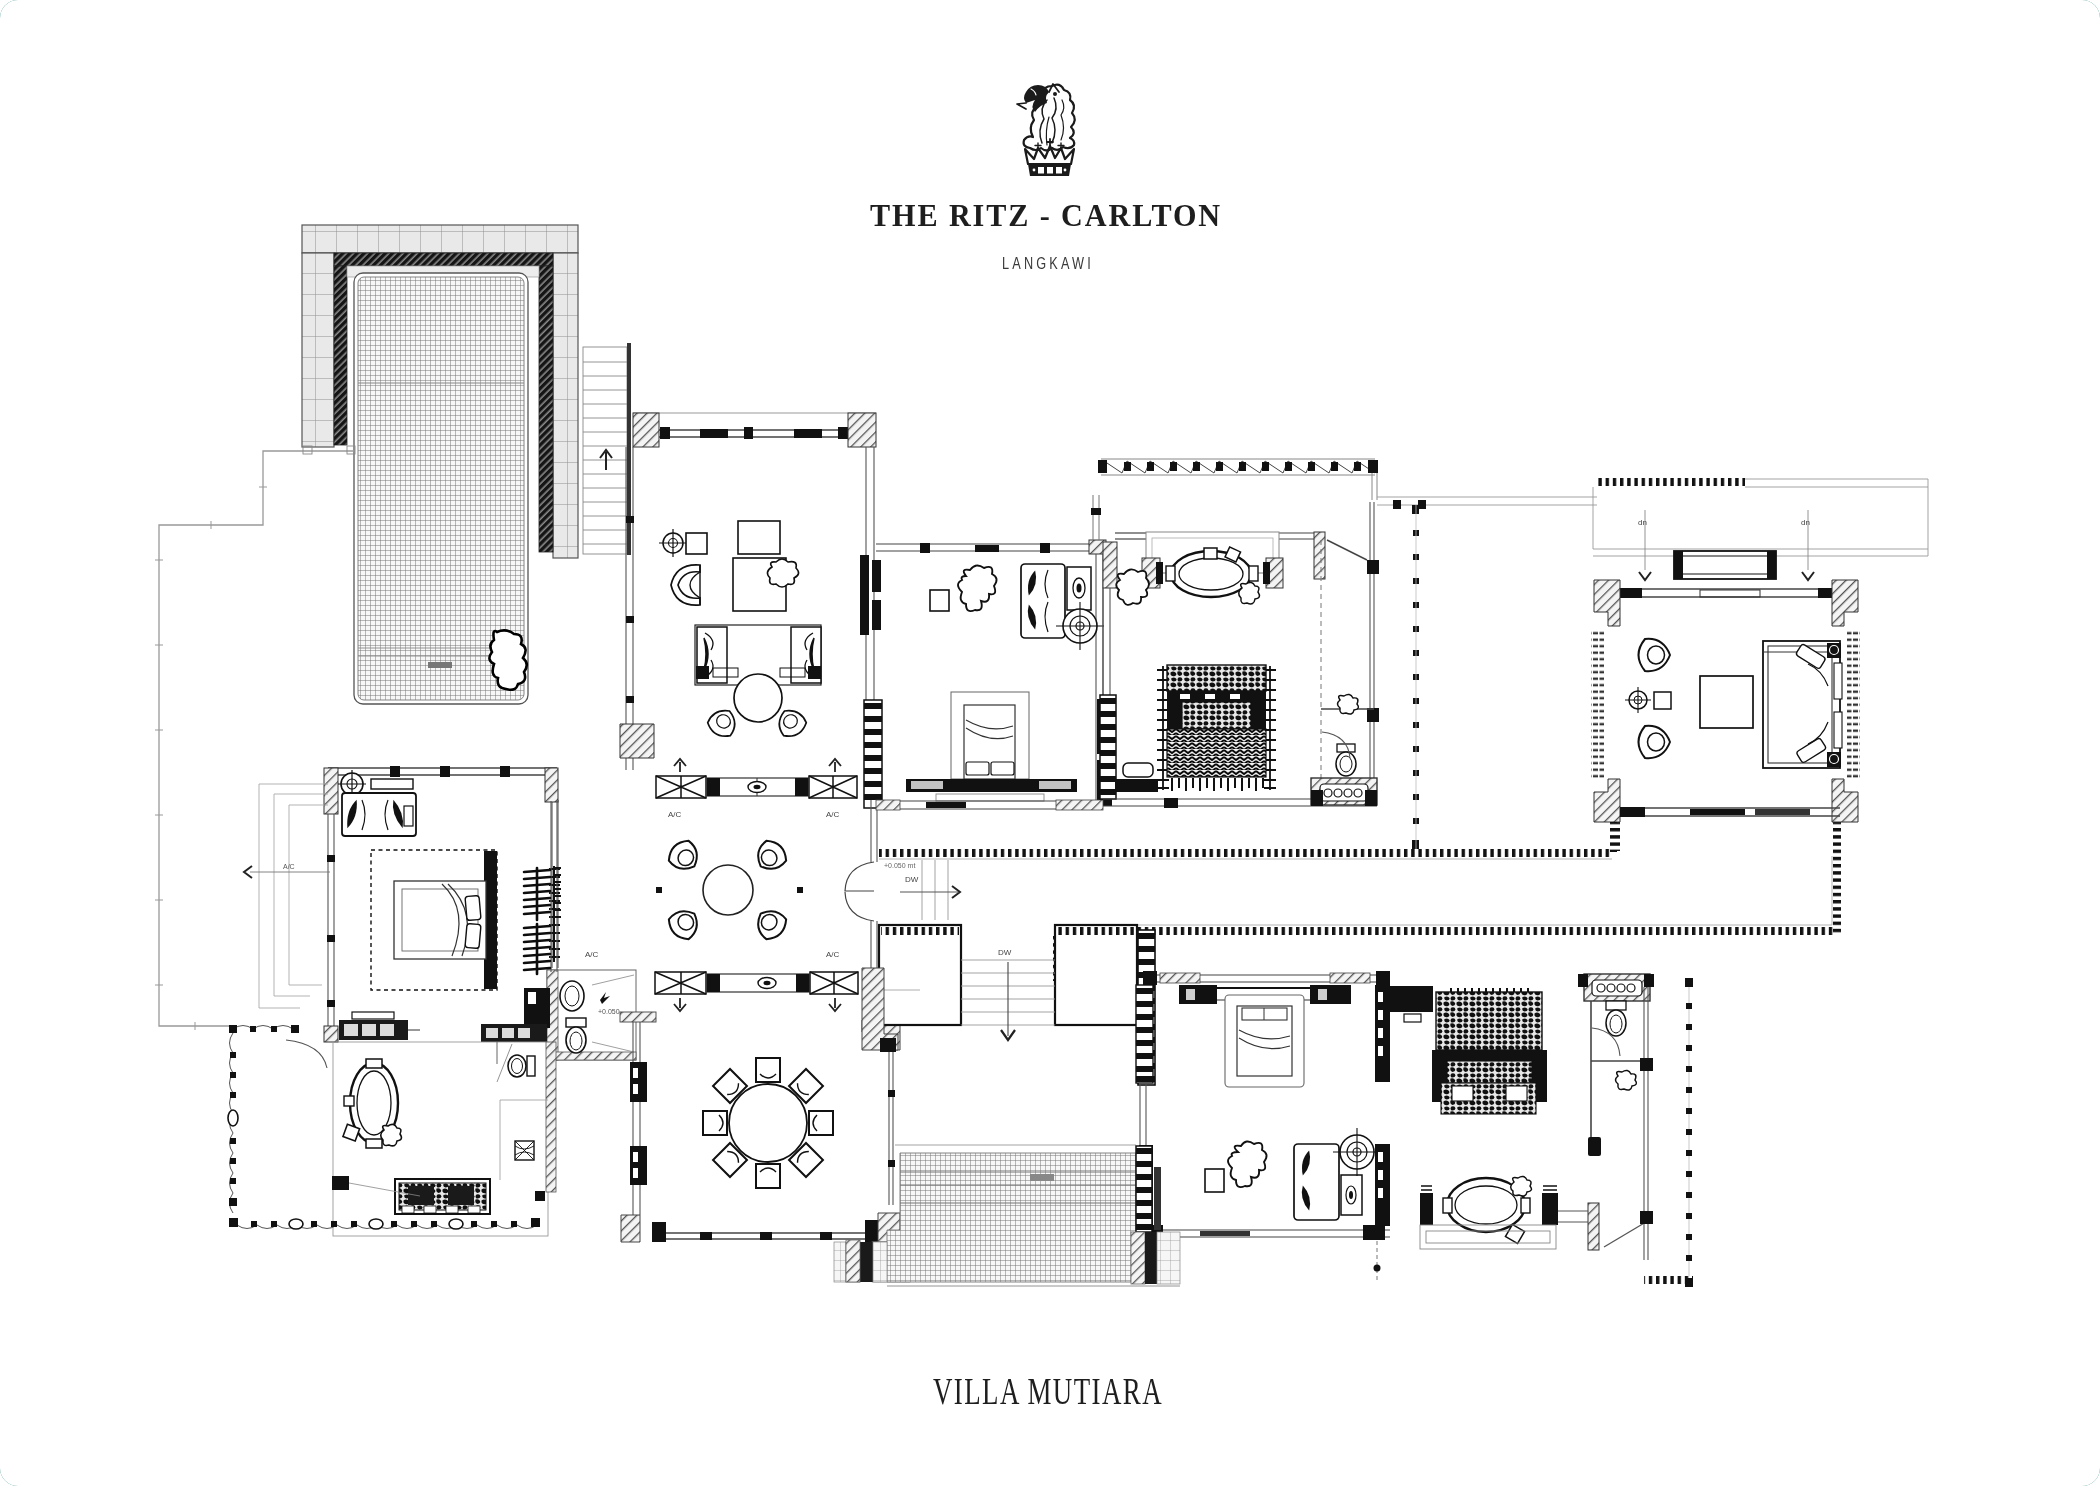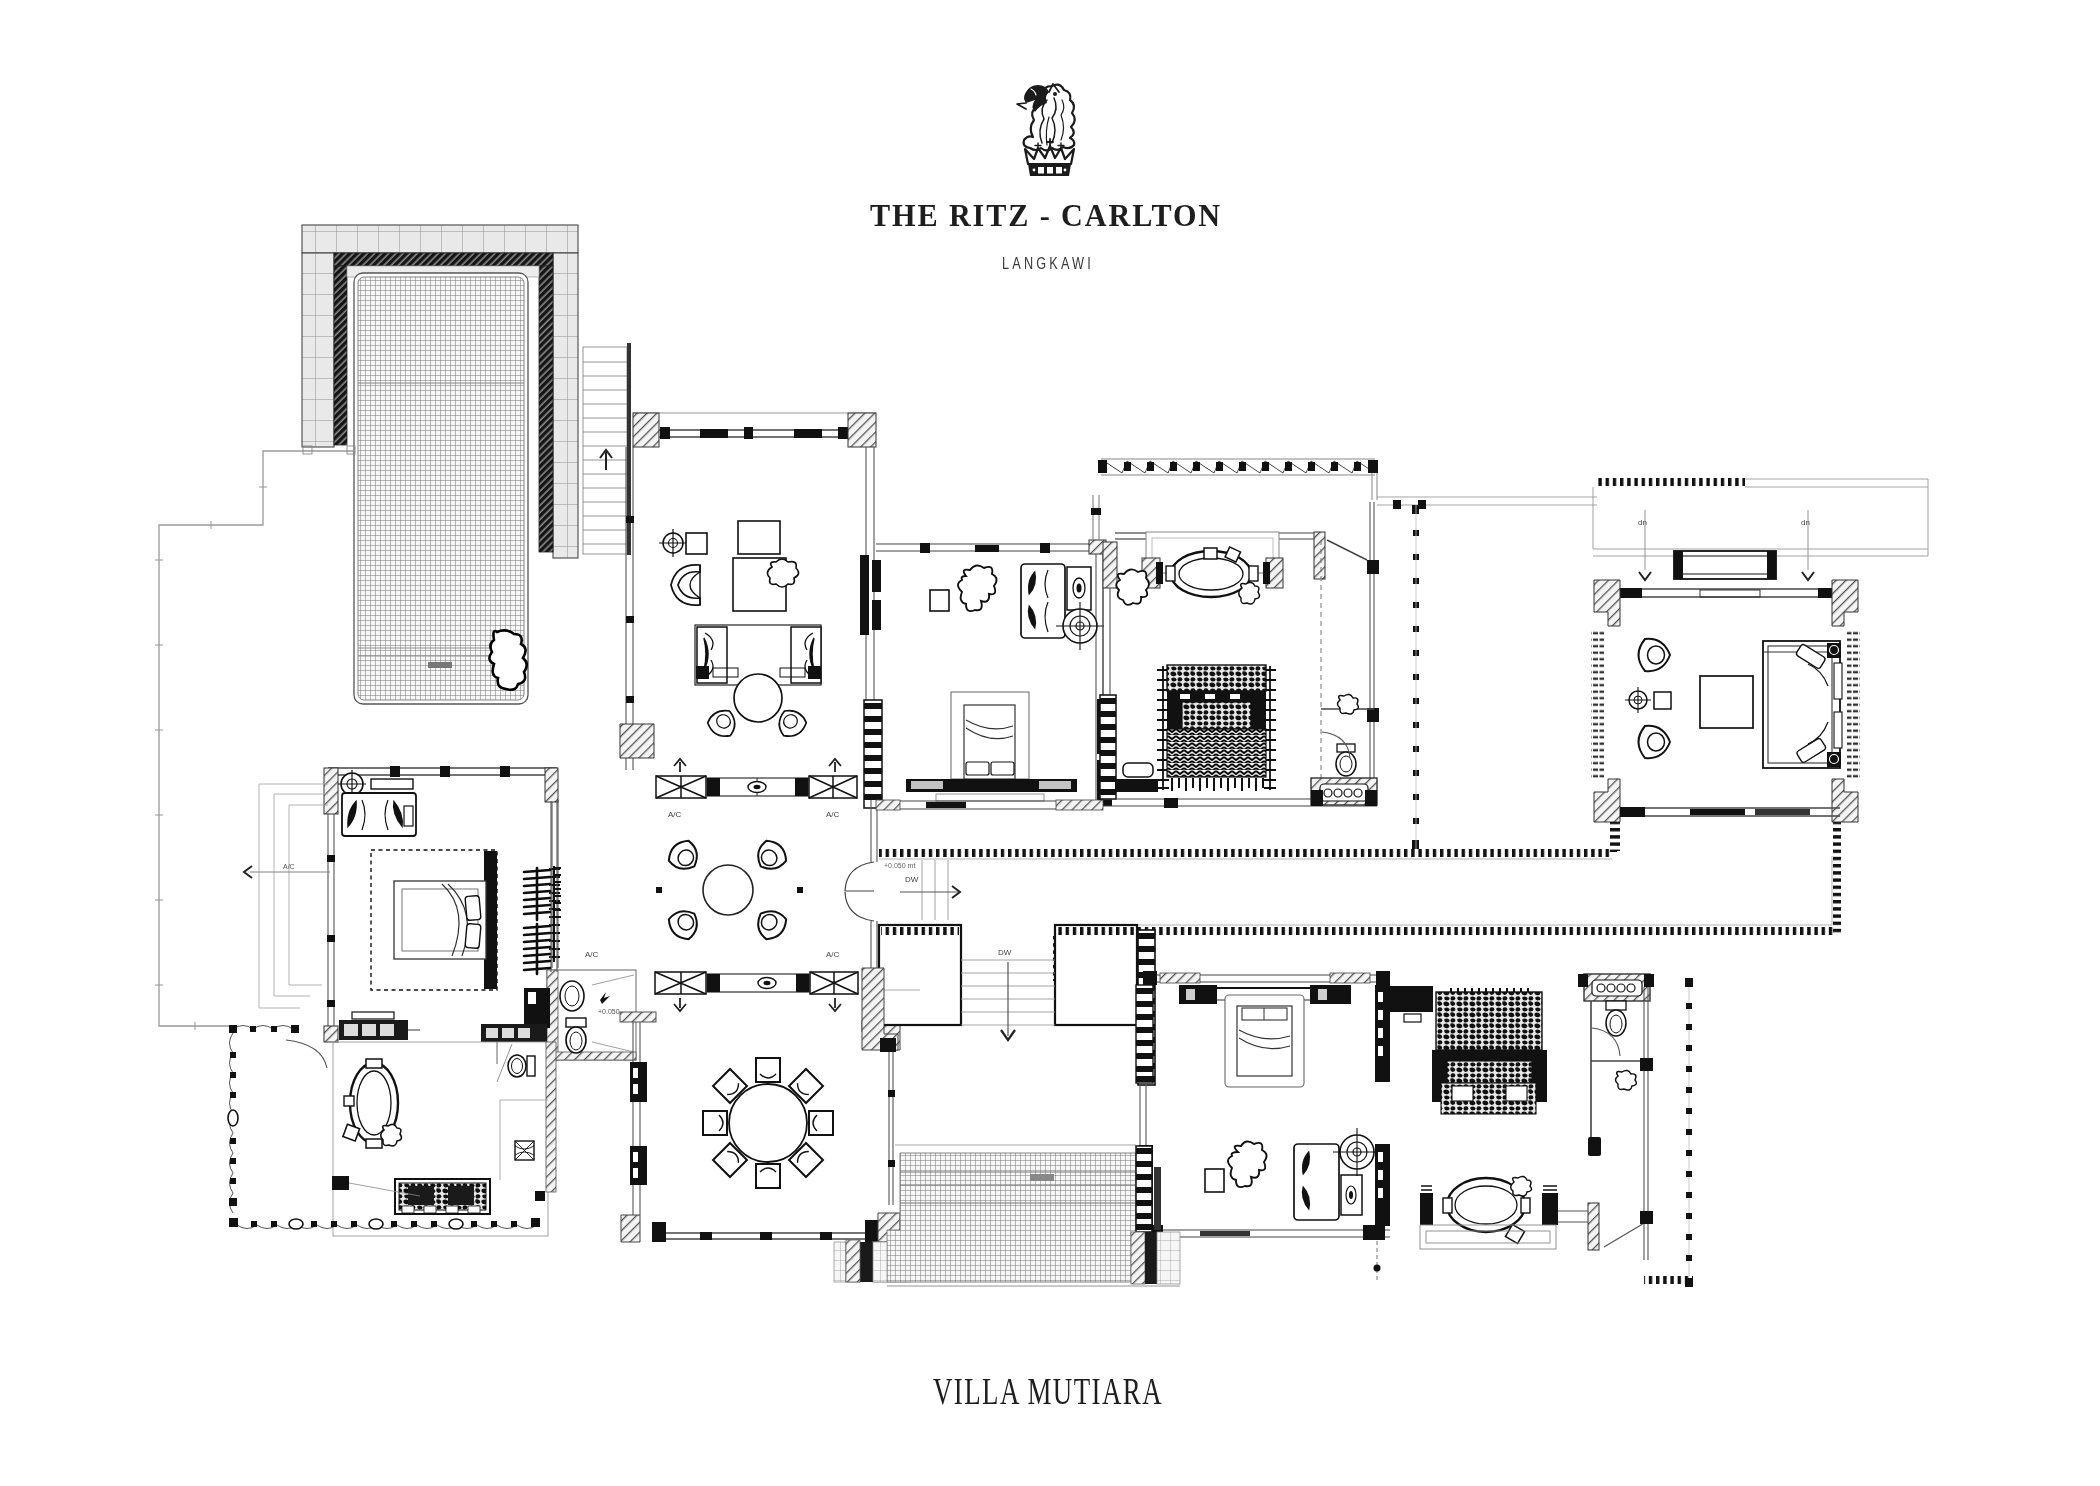--- a/index.html
+++ b/index.html
@@ -1,16 +1,16 @@
 <!DOCTYPE html>
 <html><head>
 <meta charset="utf-8">
 <style>
   html,body{margin:0;padding:0;background:#fff;}
-  .wrap{width:2100px;height:1486px;position:relative;background:#0f766e;overflow:hidden;}
+  .wrap{width:2100px;height:1486px;position:relative;background:#0f766e;overflow:hidden;border-radius:18px;}
   svg{display:block;}
   text{font-family:"Liberation Serif", serif;}
 </style>
 </head>
 <body>
 <div class="wrap">
 <svg width="2100" height="1486" viewBox="0 0 2100 1486" xmlns="http://www.w3.org/2000/svg">
 <defs>
   <pattern id="tile" width="21" height="21" patternUnits="userSpaceOnUse">
     <rect width="21" height="21" fill="#e9e9e9"></rect>

